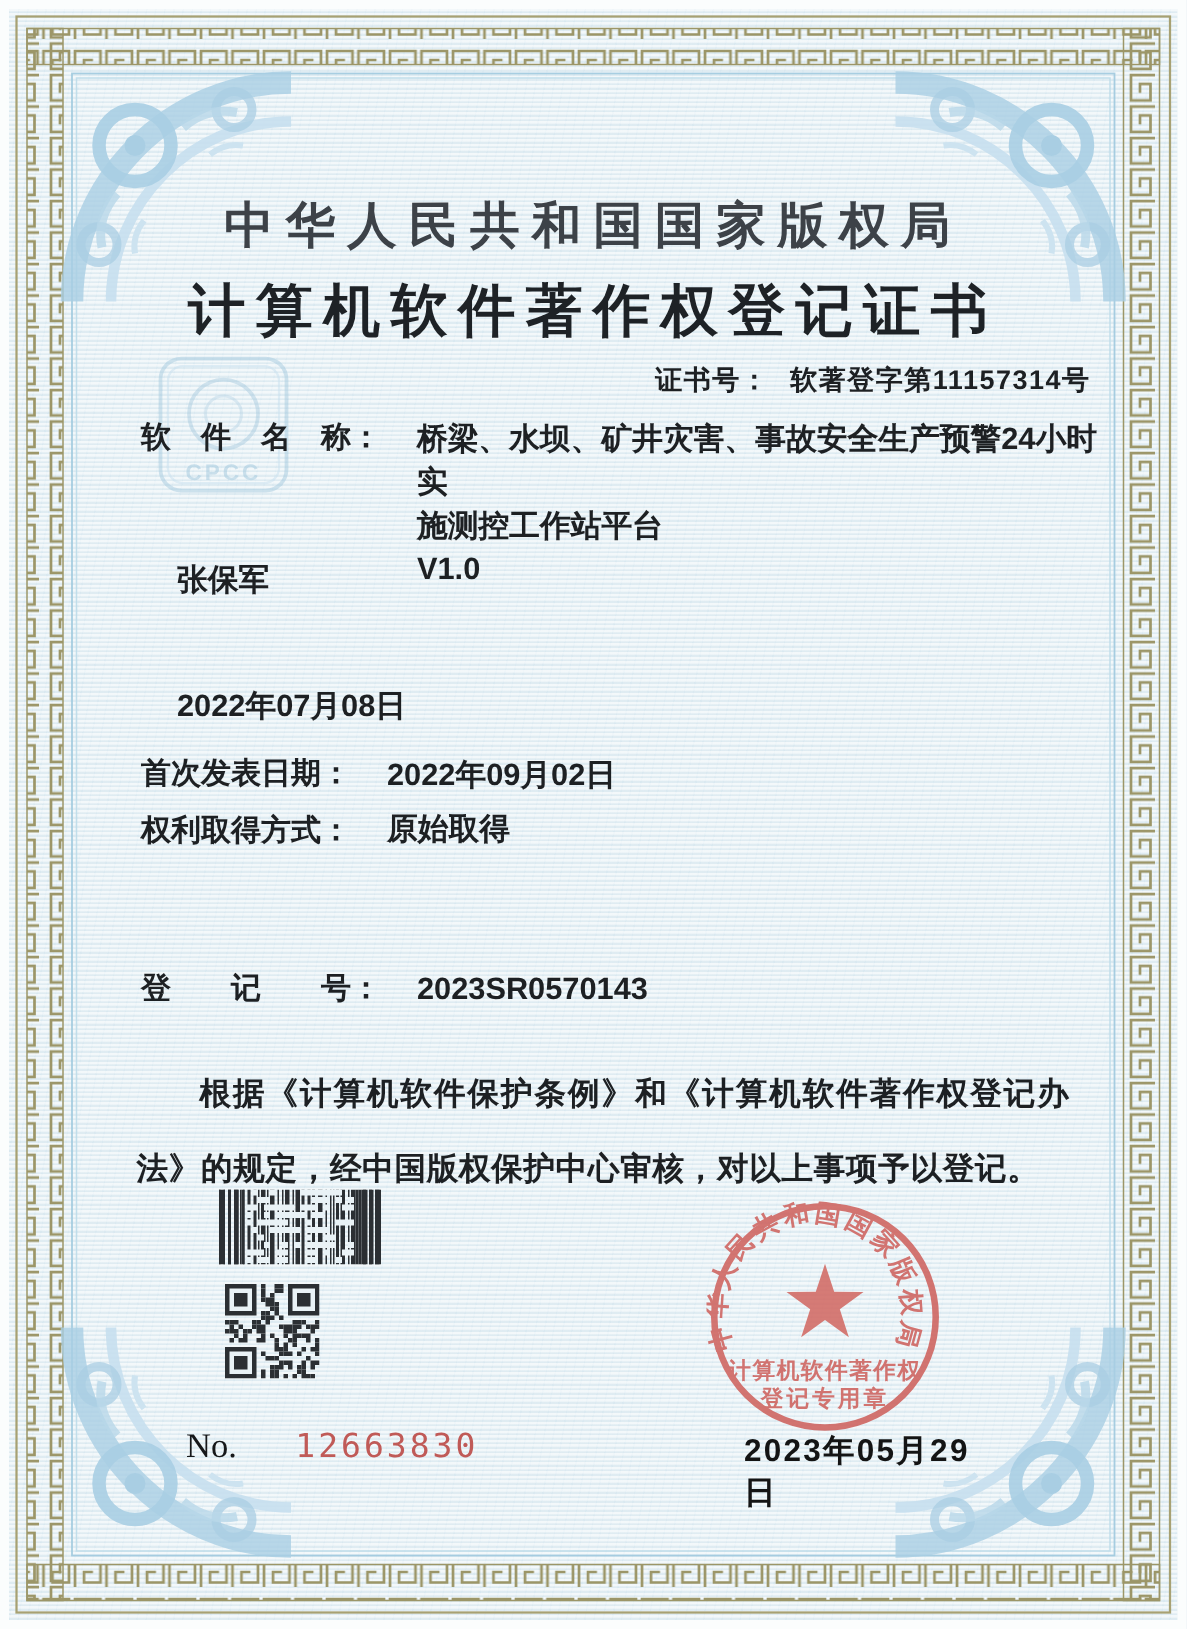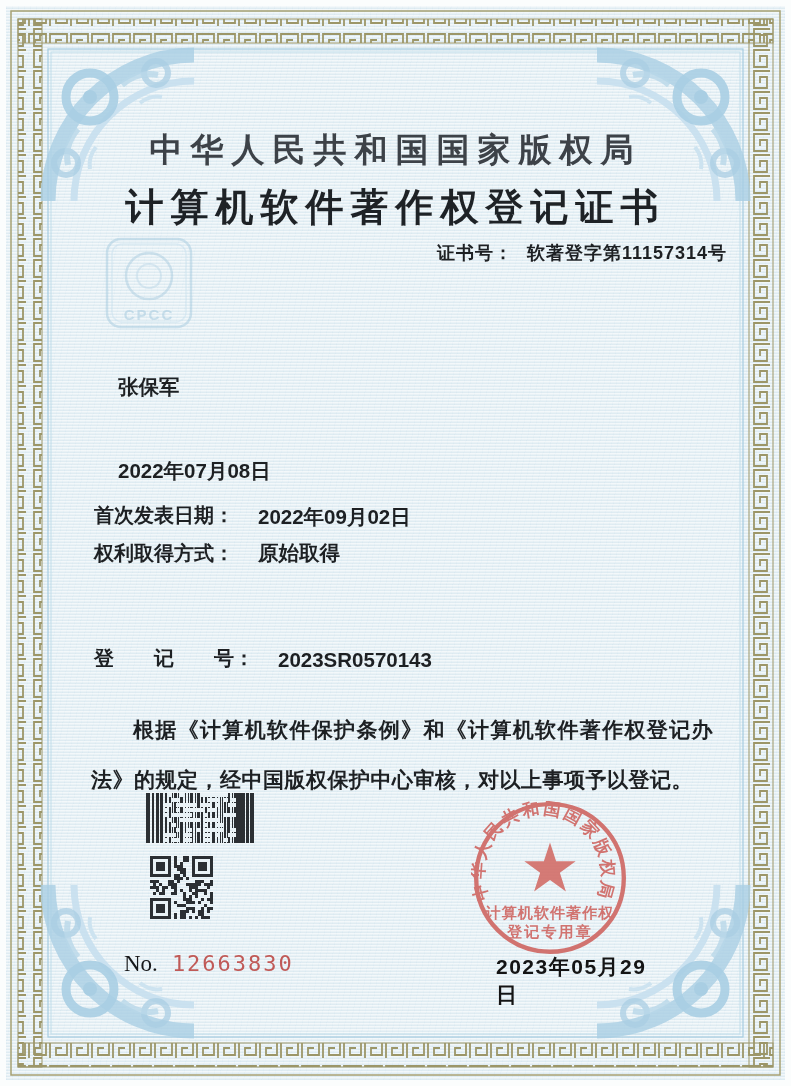--- a/index.html
+++ b/index.html
@@ -57,21 +57,21 @@
     left:490px;top:947px;width:160px;
     font-size:21px;font-weight:700;letter-spacing:1.5px;color:#141414;
   }
   .serial{left:118px;top:944px;font-size:23px;}
   .serial .no{
     font-family:"Liberation Serif","DejaVu Serif",serif;
     color:#17181a;margin-right:14px;
   }
   .serial .num{
     font-family:"DejaVu Sans Mono","Liberation Mono",monospace;
-    color:#c05a57;letter-spacing:2px;font-size:22px;
+    color:#c05a57;letter-spacing:2px;font-size:22px;margin-left:25px;
   }
   .wm{left:98px;top:230px;opacity:.85;}
 </style>
 </head>
 <body>
 
 <div class="page">
 
   <svg class="art" width="791" height="1086" viewBox="0 0 791 1086" aria-hidden="true">
     <defs>
@@ -115,20 +115,27 @@
     <text x="45" y="84" text-anchor="middle" font-size="15" font-weight="bold" fill="rgba(160,198,220,.6)" letter-spacing="2">CPCC</text>
   </svg>
 
   <div class="layer authority">中华人民共和国国家版权局</div>
   <div class="layer cert-title">计算机软件著作权登记证书</div>
 
   <div class="layer certno">
     <span class="lbl">证书号：</span><span>软著登字第11157314号</span>
   </div>
 
+  <div class="layer frow r1">
+    <span class="flabel">软　件　名　称：</span>
+    <span class="fcolonpad"></span>
+    <span class="fvalue">桥梁、水坝、矿井灾害、事故安全生产预警24小时实
+施测控工作站平台
+V1.0</span>
+  </div>
   <div class="layer frow r2">
     <span class="fcolonpad"></span>
     <span class="fvalue">张保军</span>
   </div>
   <div class="layer frow r3">
     <span class="fcolonpad"></span>
     <span class="fvalue">2022年07月08日</span>
   </div>
   <div class="layer frow r4">
     <span class="flabel">首次发表日期：</span>

